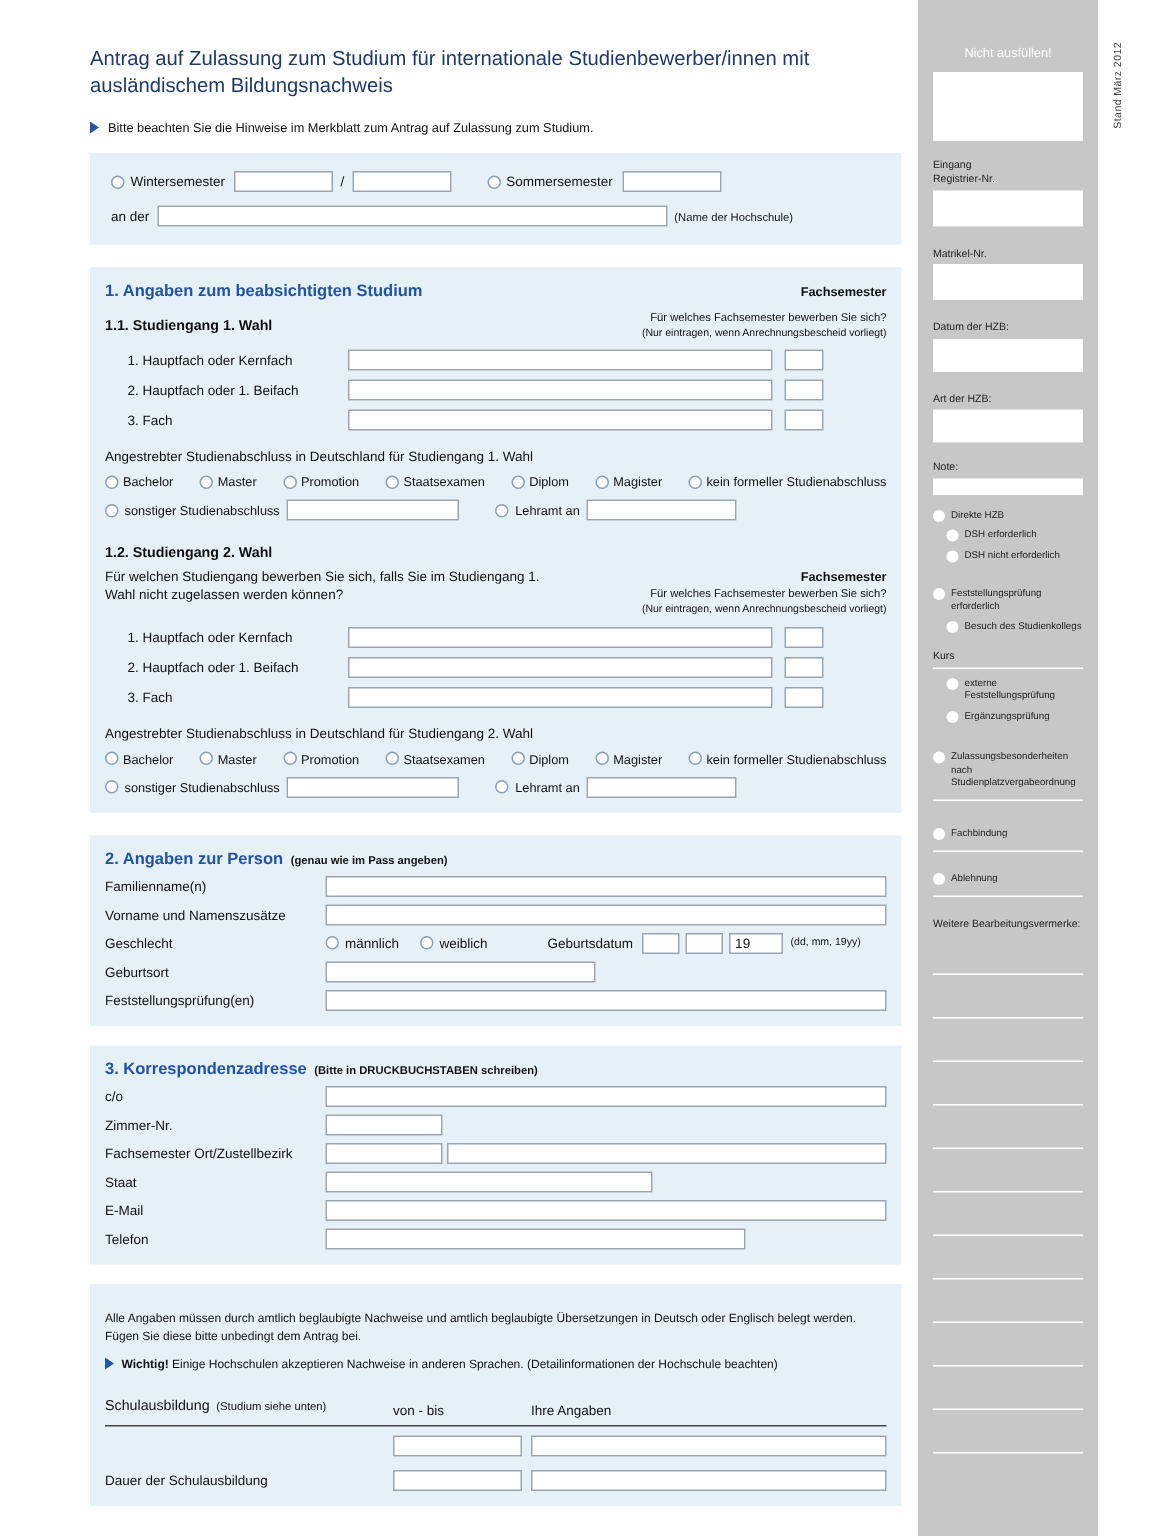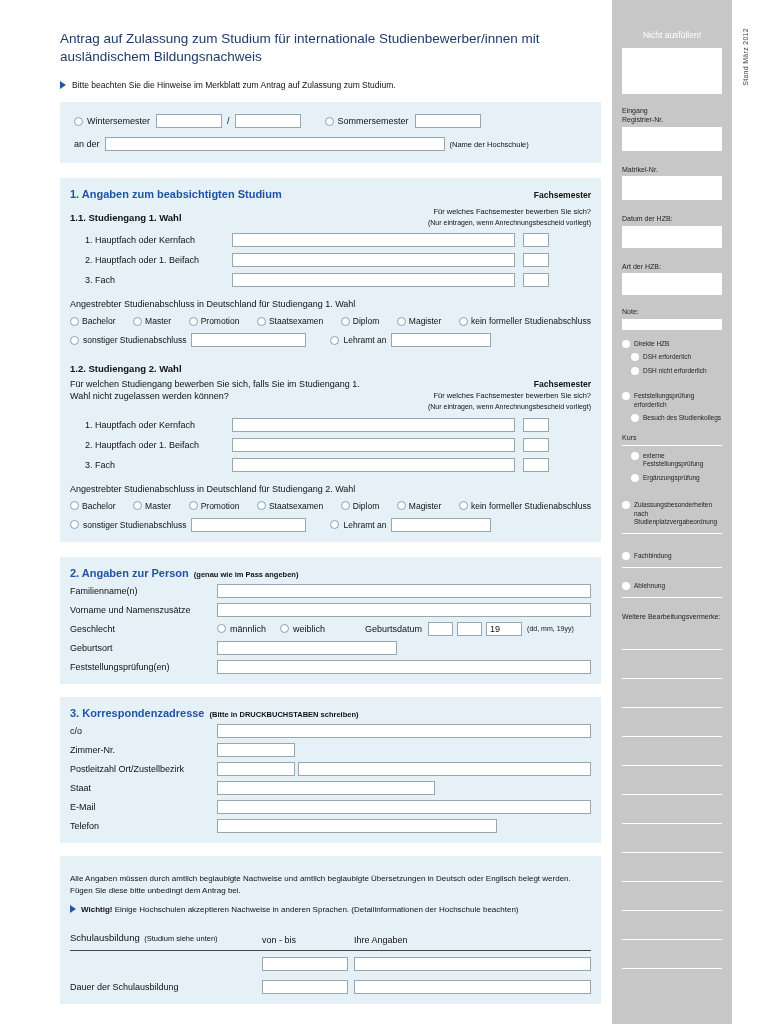--- a/index.html
+++ b/index.html
@@ -286,21 +286,21 @@
       </div>
       <div class="row p-row">
         <span class="p-label">c/o</span>
         <input class="inp flex1" style="">
       </div>
       <div class="row p-row">
         <span class="p-label">Zimmer-Nr.</span>
         <input class="inp w78" style="">
       </div>
       <div class="row p-row">
-        <span class="p-label">Postleitzahl Ort/Zustellbezirk</span>
+        <span class="p-label">Fachsemester Ort/Zustellbezirk</span>
         <input class="inp w78" style="">
         <input class="inp flex1 ml3" style="">
       </div>
       <div class="row p-row">
         <span class="p-label">Staat</span>
         <input class="inp w218" style="">
       </div>
       <div class="row p-row">
         <span class="p-label">E-Mail</span>
         <input class="inp flex1" style="">

